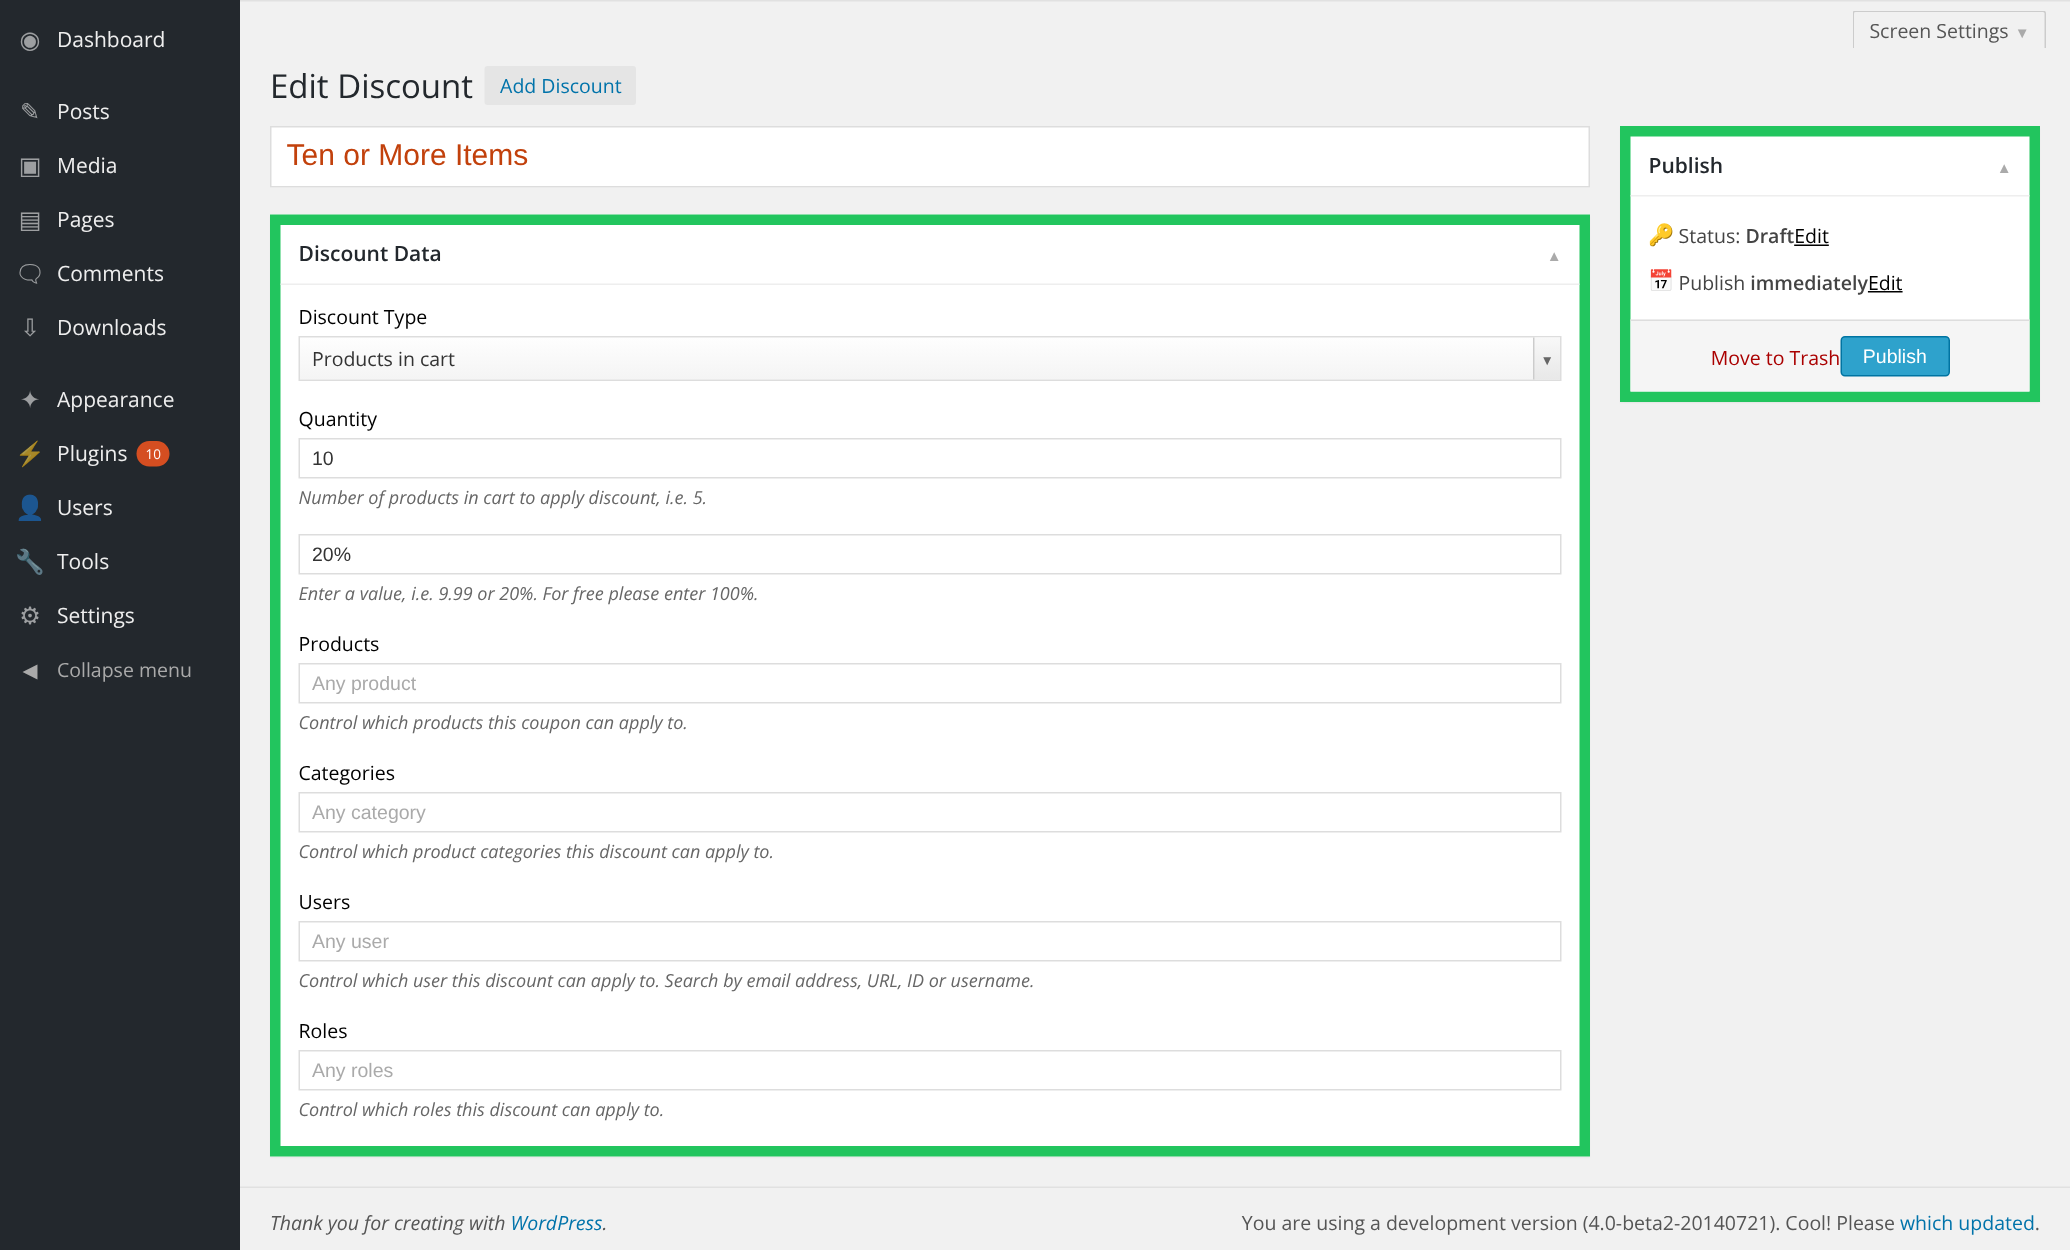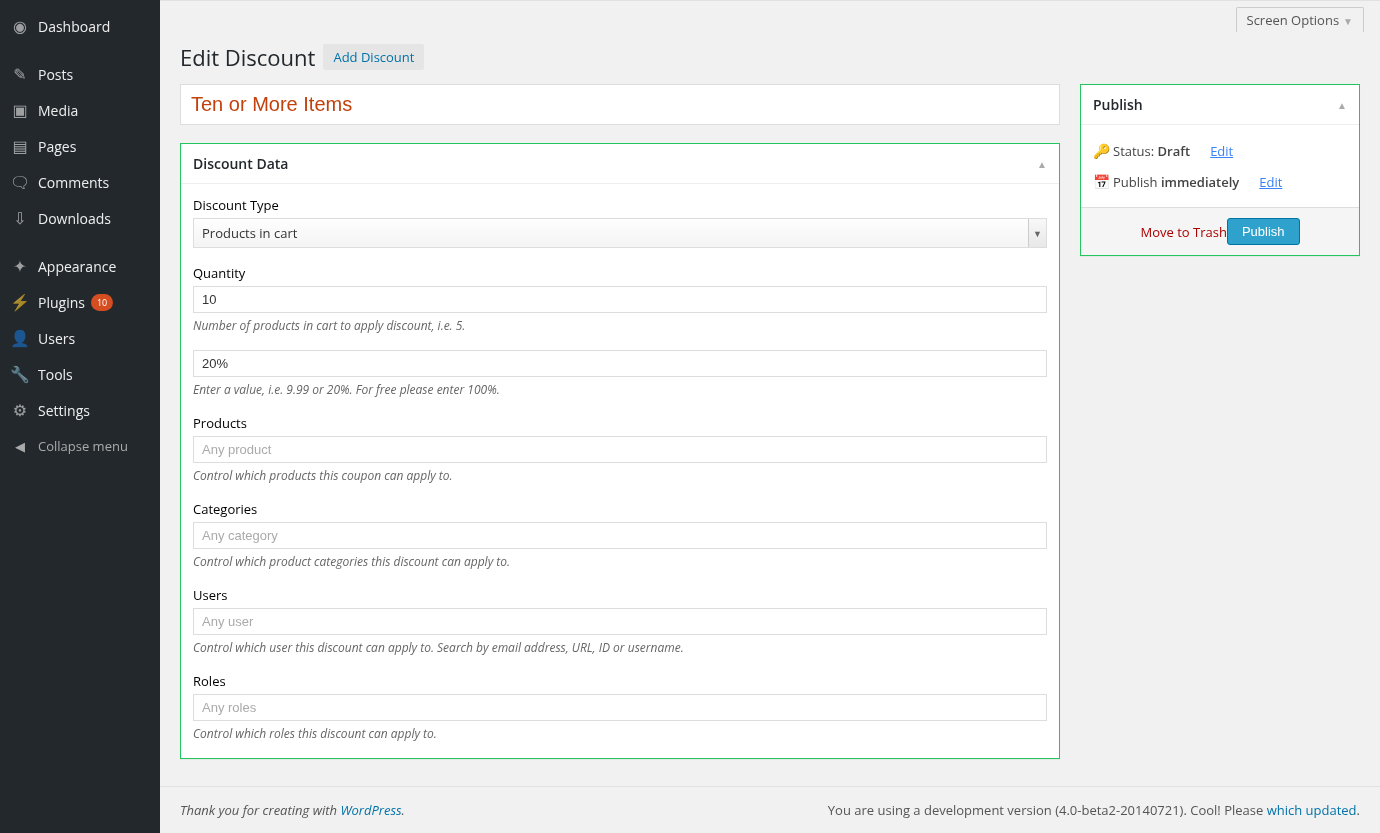--- a/index.html
+++ b/index.html
@@ -17,38 +17,38 @@
 .screen-options { background: #f1f1f1; border: 1px solid #ccc; border-bottom: none; color: #555; padding: 3px 10px; font-size: 13px; cursor: pointer; border-radius: 2px 2px 0 0; }
 .screen-options .tri { color: #aaa; margin-left: 4px; font-size: 10px; }
 .content { padding: 10px 20px 20px; flex: 1; }
 .page-title { display: flex; align-items: center; margin-bottom: 12px; }
 .page-title h1 { font-size: 22px; font-weight: 400; color: #23282d; margin-right: 8px; }
 .add-new { background: #e5e5e5; color: #0073aa; padding: 4px 10px; font-size: 13px; cursor: pointer; border-radius: 2px; }
 .cols { display: flex; gap: 20px; }
 .col-main { flex: 1; }
 .col-side { width: 280px; flex-shrink: 0; }
 .title-input { width: 100%; padding: 8px 10px; font-size: 20px; border: 1px solid #ddd; background: #fff; margin-bottom: 18px; color: #c2410c; }
-.postbox { background: #fff; border: 1px solid #22c55e; box-shadow: 0 1px 1px rgba(0,0,0,0.04); }
+.postbox { background: #fff; border: 7px solid #22c55e; box-shadow: 0 1px 1px rgba(0,0,0,0.04); }
 .postbox-header { display: flex; justify-content: space-between; align-items: center; padding: 10px 12px; border-bottom: 1px solid #eee; cursor: pointer; }
 .postbox-header h2 { font-size: 14px; font-weight: 600; color: #23282d; }
 .toggle-tri { color: #aaa; font-size: 10px; }
 .postbox-body { padding: 12px; }
 .form-field { margin-bottom: 16px; }
 .form-field label { display: block; font-size: 13px; color: #000000; margin-bottom: 4px; }
 .form-field .text-input, .form-field .select-input { width: 100%; padding: 5px 8px; border: 1px solid #ddd; font-size: 13px; color: #333; background: #fff; }
 .form-field .select-input { background: linear-gradient(#fefefe, #f4f4f4); position: relative; cursor: pointer; }
 .select-wrap { position: relative; }
 .select-arrow { position: absolute; right: 1px; top: 1px; bottom: 1px; width: 18px; background: linear-gradient(#f8f8f8, #e8e8e8); border-left: 1px solid #ccc; display: flex; align-items: center; justify-content: center; color: #666; font-size: 9px; }
 .help-text { font-size: 12px; font-style: italic; color: #666; margin-top: 4px; }
 .text-input::placeholder { color: #aaa; }
 .publish-body { padding: 10px 12px; font-size: 13px; }
 .publish-row { display: flex; align-items: center; padding: 6px 0; color: #444; }
 .publish-row .picon { width: 20px; color: #888; font-size: 14px; }
 .publish-row strong { font-weight: 600; }
-.edit-link { color: #3b82f6; text-decoration: underline; cursor: pointer; margin-left: 20px; }
+.edit-link { color: #000000; text-decoration: underline; cursor: pointer; margin-left: 0; }
 .publish-actions { display: flex; justify-content: center; align-items: center; padding: 10px 12px; background: #f5f5f5; border-top: 1px solid #ddd; }
 .trash-link { color: #a00; cursor: pointer; font-size: 13px; }
 .publish-btn { background: #2ea2cc; border: 1px solid #0074a2; color: #fff; padding: 5px 14px; font-size: 13px; cursor: pointer; border-radius: 3px; }
 .footer { padding: 14px 20px; border-top: 1px solid #e1e1e1; display: flex; justify-content: space-between; font-size: 13px; color: #555; font-style: italic; }
 .footer a { color: #0073aa; text-decoration: none; cursor: pointer; }
 </style>
 </head>
 <body>
 
 <div class="wrap">
@@ -101,21 +101,21 @@
         <span>Settings</span>
       </div>
     <div class="collapse-item">
         <span class="icon">◀</span>
         <span>Collapse menu</span>
       </div>
   </div>
 
   <div class="main">
     <div class="topbar">
-      <div class="screen-options"><span>Screen Options</span><span class="tri">▼</span></div>
+      <div class="screen-options"><span>Screen Settings</span><span class="tri">▼</span></div>
     </div>
     <div class="content">
       <div class="page-title">
         <h1>Edit Discount</h1>
         <span class="add-new">Add Discount</span>
       </div>
 
       <div class="cols">
         <div class="col-main">
           <input type="text" class="title-input" value="Ten or More Items" style="">

